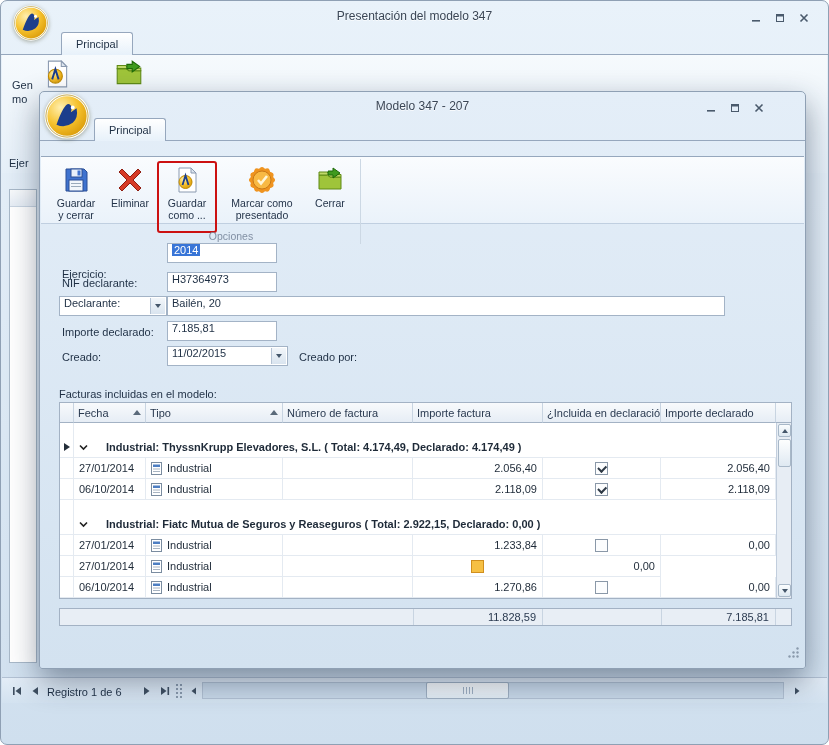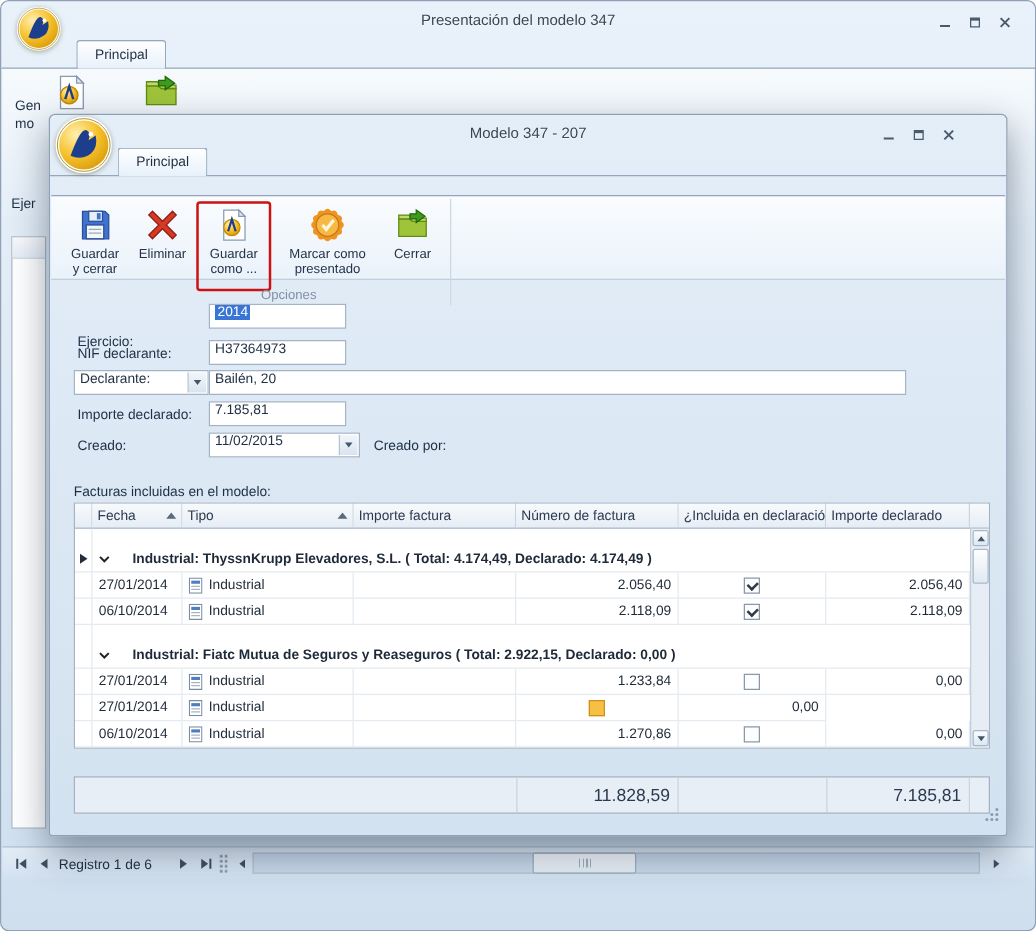--- a/index.html
+++ b/index.html
@@ -121,23 +121,23 @@
   .vsb-btn { position:absolute; left:1px; width:13px; height:13px;
          background:linear-gradient(#fbfdfe,#dde8f1); border:1px solid #a8b8c8; border-radius:2px;
          display:flex; align-items:center; justify-content:center; }
   #vsb-thumb { position:absolute; left:1px; top:16px; width:13px; height:28px;
          background:linear-gradient(#fdfefe,#dfe9f2); border:1px solid #a8b8c8; border-radius:2px; }
   .tri-up { width:0; height:0; border-left:3.5px solid transparent; border-right:3.5px solid transparent;
             border-bottom:4.5px solid #44566a; }
   .tri-dn { width:0; height:0; border-left:3.5px solid transparent; border-right:3.5px solid transparent;
             border-top:4.5px solid #44566a; }
 
-  #gfooter { position:absolute; left:19px; top:529px; width:733px; height:30px;
+  #gfooter { position:absolute; left:19px; top:516px; width:733px; height:18px;
              background:#e8eef5; border:1px solid #a3b2c4; display:grid;
-             grid-template-columns:353px 130px 118px 115px 15px; font-size:14px; color:#2a3a50; }
+             grid-template-columns:353px 130px 118px 115px 15px; font-size:11px; color:#2a3a50; }
   #gfooter .fc { display:flex; align-items:center; padding:0 6px; }
   #gfooter .fc.val { justify-content:flex-end; border-left:1px solid #c8d4e1; border-right:1px solid #c8d4e1; }
 
   #dlg-grip { position:absolute; right:5px; bottom:5px; }
 </style>
 </head>
 <body>
 
 <svg width="0" height="0" style="position:absolute">
   <defs>
@@ -396,24 +396,24 @@
         <div class="hc"></div>
         <div class="hc">
             <span>Fecha</span>
             <span class="sort"></span>
           </div>
         <div class="hc">
             <span>Tipo</span>
             <span class="sort"></span>
           </div>
         <div class="hc">
+            <span>Número de factura</span>
+          </div>
+        <div class="hc">
             <span>Importe factura</span>
-          </div>
-        <div class="hc">
-            <span>Número de factura</span>
           </div>
         <div class="hc">
             <span>¿Incluida en declaración?</span>
           </div>
         <div class="hc">
             <span>Importe declarado</span>
           </div>
       </div>
       <div id="ghead-corner"></div>
 

